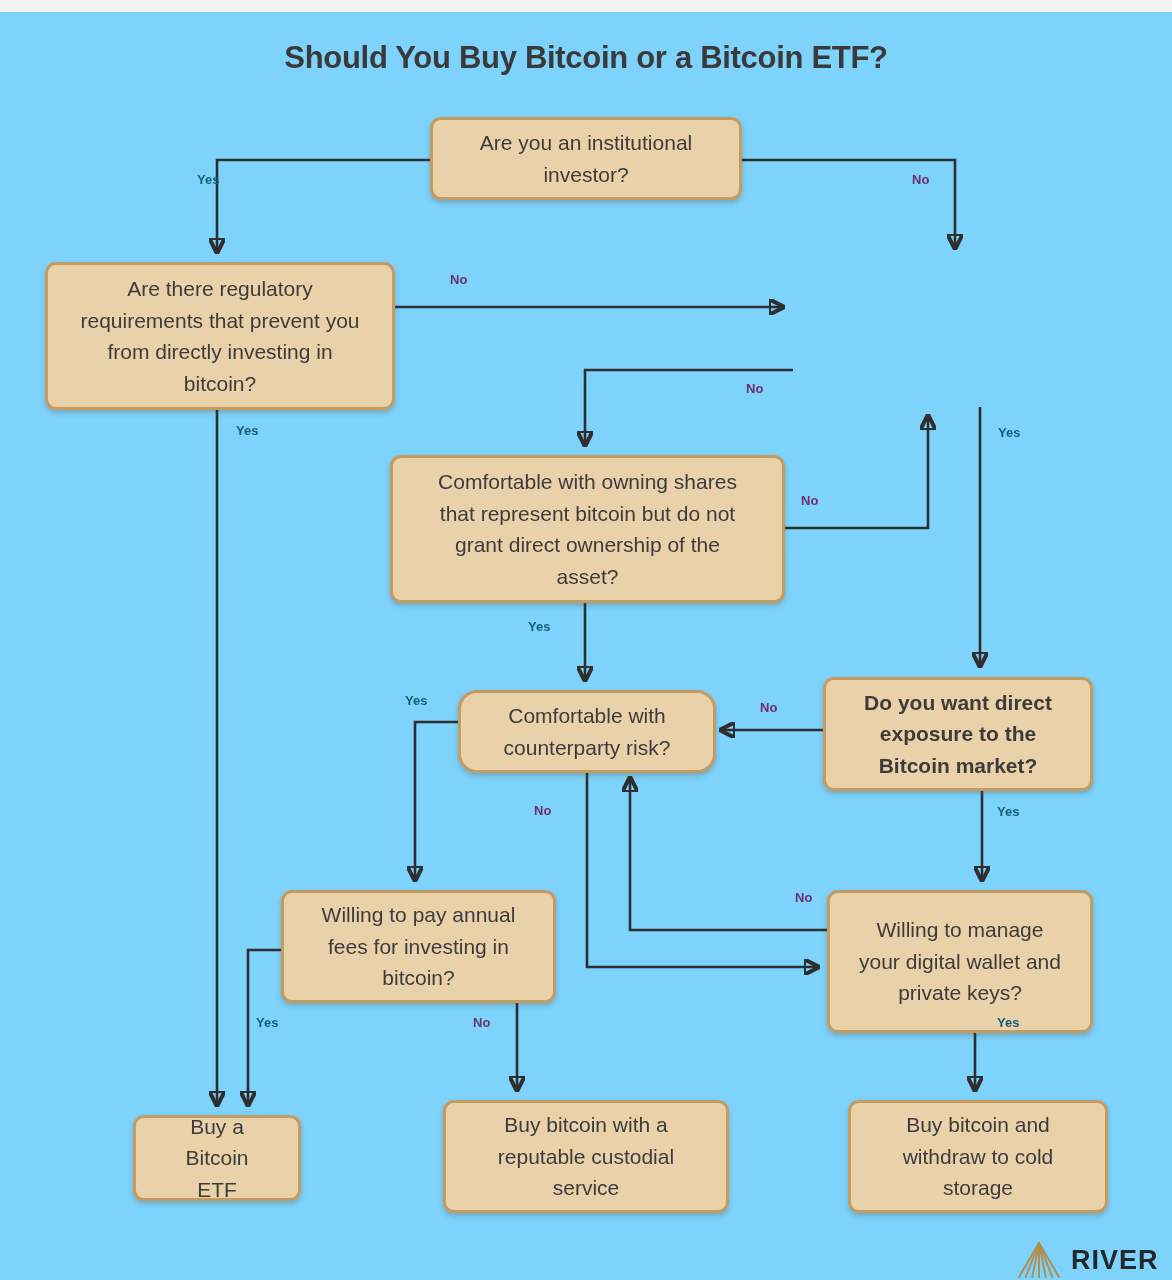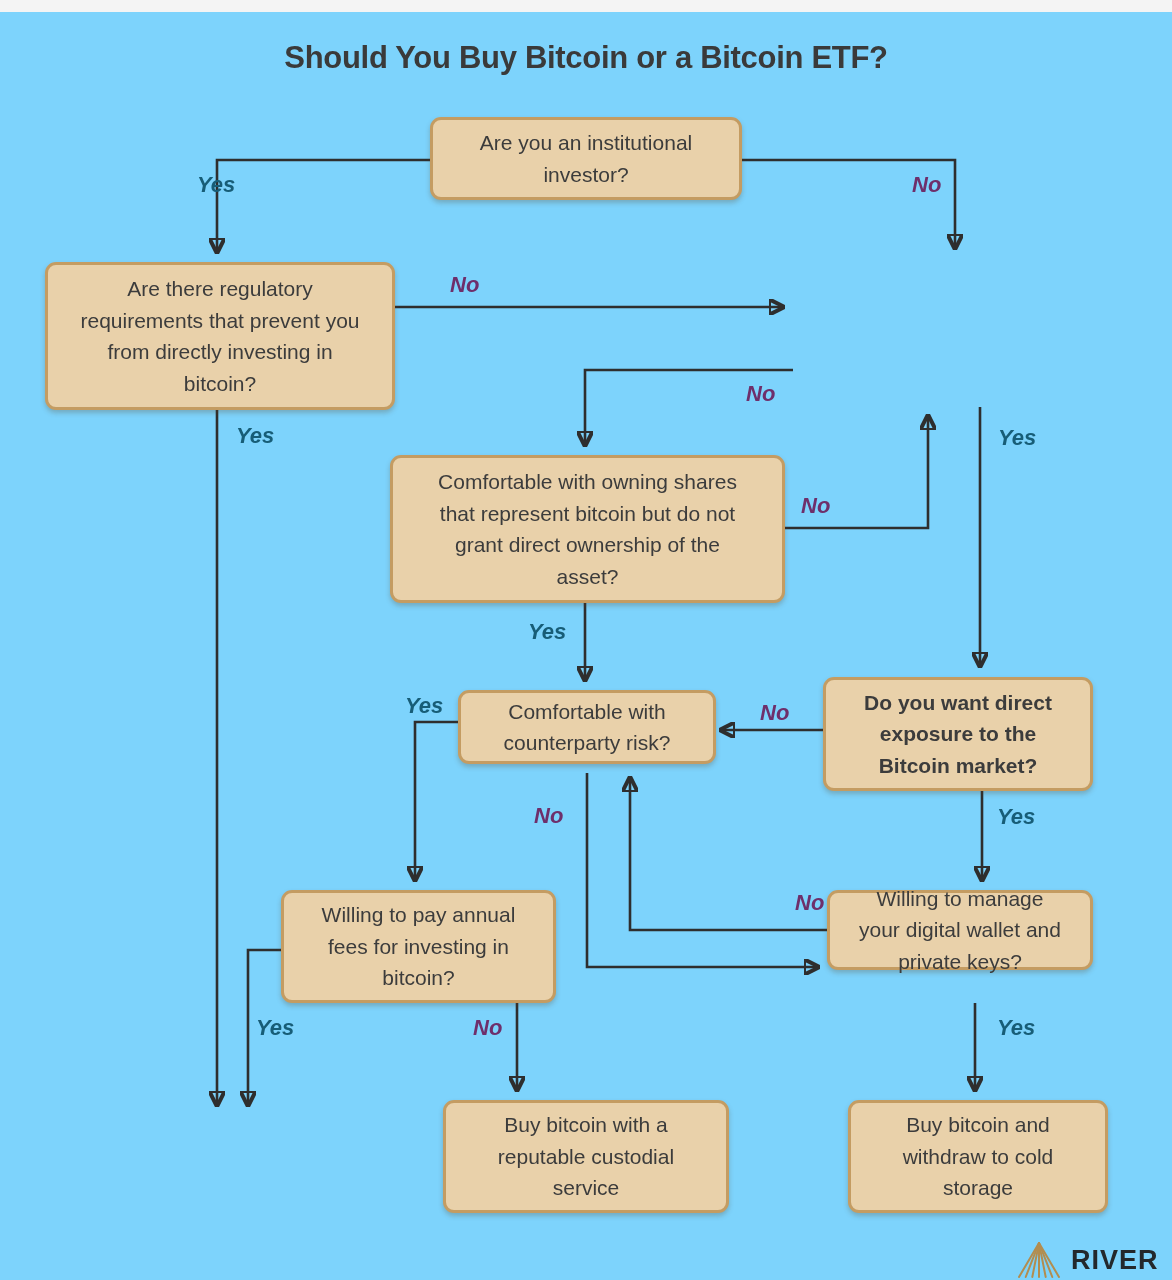--- a/index.html
+++ b/index.html
@@ -13,21 +13,21 @@
   }
   .connectors{position:absolute;top:0;left:0;pointer-events:none;}
   .connectors path{fill:none;stroke:#2e2e2e;stroke-width:2.6px;}
   .node{
     position:absolute;display:flex;align-items:center;justify-content:center;
     text-align:center;background:#e9d1aa;border:3px solid #c49c62;border-radius:11px;
     box-shadow:0 3px 5px rgba(90,70,40,0.28);
     color:#3c3c3c;font-size:21px;line-height:1.5;padding:6px 29px;box-sizing:border-box;
   }
   .edge-label{
-    position:absolute;font-size:22px;font-weight:bold;font-style:italic;white-space:nowrap;text-align:right;
+    position:absolute;font-size:13px;font-weight:bold;white-space:nowrap;text-align:right;
   }
   .edge-label.yes{color:#175d77;}
   .edge-label.no{color:#6e2f6b;}
   .brand{
     position:absolute;left:1016px;top:1228px;display:flex;align-items:center;gap:9px;
   }
   .brand-name{
     font-size:27px;font-weight:bold;color:#23282c;letter-spacing:1px;
   }
 </style>
@@ -58,24 +58,25 @@
     <path d="M 587 761 V 955 H 818" marker-end="url(#arrow)"></path>
     <path d="M 827 918 H 630 V 766" marker-end="url(#arrow)"></path>
     <path d="M 975 991 V 1078" marker-end="url(#arrow)"></path>
     <path d="M 281 938 H 248 V 1093" marker-end="url(#arrow)"></path>
     <path d="M 517 991 V 1078" marker-end="url(#arrow)"></path>
   </svg>
 
   <div class="node" style="left:430px;top:105px;width:312px;height:83px;">Are you an institutional investor?</div>
   <div class="node" style="left:45px;top:250px;width:350px;height:148px;">Are there regulatory requirements that prevent you from directly investing in bitcoin?</div>
   <div class="node" style="left:390px;top:443px;width:395px;height:148px;">Comfortable with owning shares that represent bitcoin but do not grant direct ownership of the asset?</div>
-  <div class="node" style="left:458px;top:678px;width:258px;height:74px;">Comfortable with counterparty risk?</div>
+  <div class="node" style="left:458px;top:678px;width:258px;height:83px;border-radius:19px;">Comfortable with counterparty risk?</div>
   <div class="node" style="left:823px;top:665px;width:270px;height:114px;font-weight:bold;">Do you want direct exposure to the Bitcoin market?</div>
   <div class="node" style="left:281px;top:878px;width:275px;height:113px;">Willing to pay annual fees for investing in bitcoin?</div>
-  <div class="node" style="left:827px;top:878px;width:266px;height:80px;">Willing to manage your digital wallet and private keys?</div>
+  <div class="node" style="left:827px;top:878px;width:266px;height:143px;">Willing to manage your digital wallet and private keys?</div>
+  <div class="node" style="left:133px;top:1103px;width:168px;height:86px;">Buy a Bitcoin ETF</div>
   <div class="node" style="left:443px;top:1088px;width:286px;height:113px;">Buy bitcoin with a reputable custodial service</div>
   <div class="node" style="left:848px;top:1088px;width:260px;height:113px;">Buy bitcoin and withdraw to cold storage</div>
 
   <span class="edge-label yes" style="left:197px;top:160px;">Yes</span>
   <span class="edge-label no" style="left:912px;top:160px;">No</span>
   <span class="edge-label yes" style="left:236px;top:411px;">Yes</span>
   <span class="edge-label no" style="left:450px;top:260px;">No</span>
   <span class="edge-label no" style="left:746px;top:369px;">No</span>
   <span class="edge-label yes" style="left:998px;top:413px;">Yes</span>
   <span class="edge-label no" style="left:801px;top:481px;">No</span>

